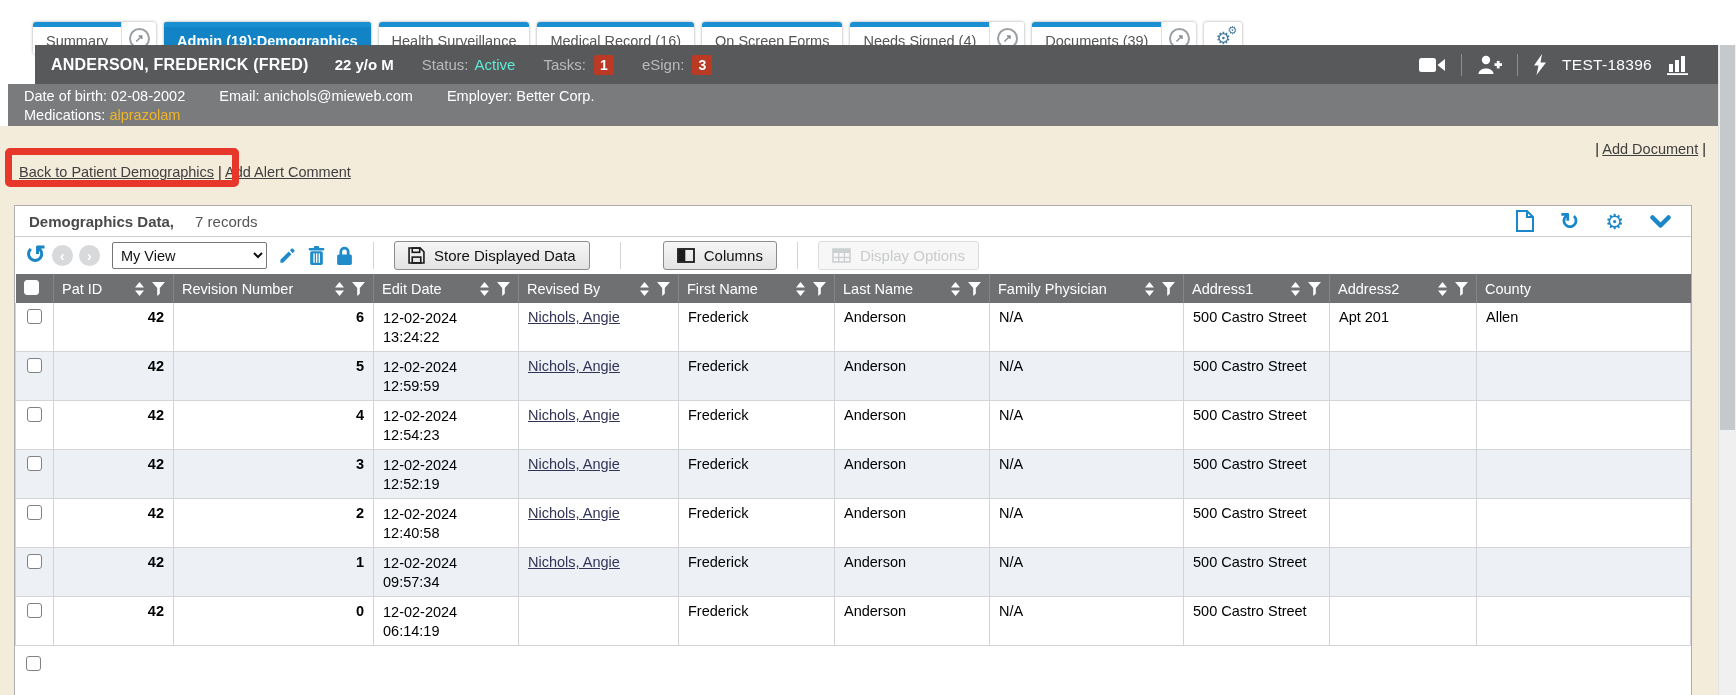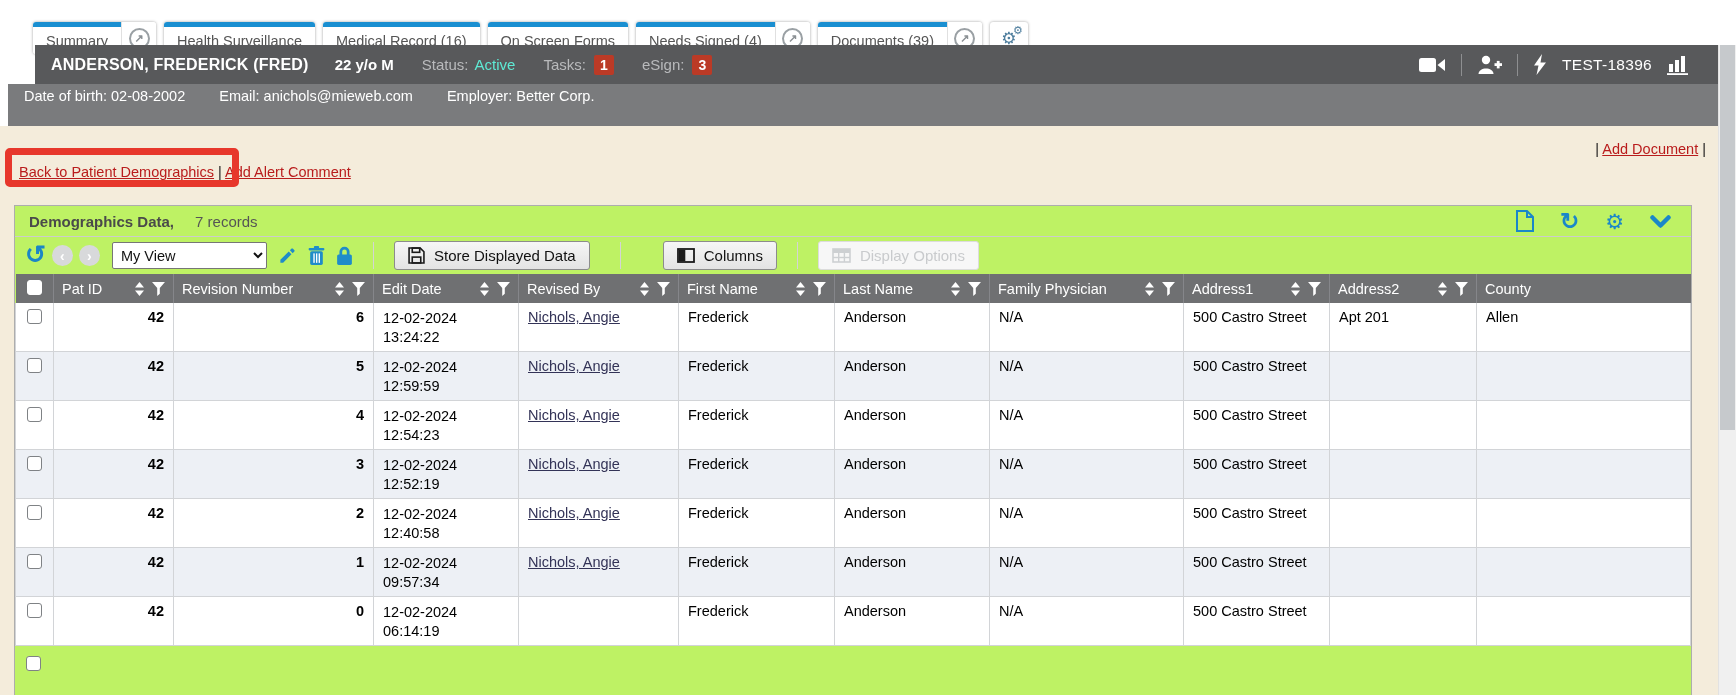--- a/index.html
+++ b/index.html
@@ -75,31 +75,31 @@
   .b2 .pair { margin-right:30px; }
   .meds-value { color:#f0b429; }
 
   
   .content {
     position:absolute; top:126px; left:0; right:0; bottom:0;
     background:#f4ecdb;
   }
   .links-left { position:absolute; left:19px; top:38px; font-size:14.5px; white-space:nowrap; }
   .links-right { position:absolute; right:30px; top:15px; font-size:14.5px; }
-  a.plink { color:#b91c1c; text-decoration:underline; }
+  a.plink { color:#404040; text-decoration:underline; }
   .pipe { color:#1a1a1a; }
   .redbox {
     position:absolute; left:5px; top:22px; width:234px; height:39px;
     border:7px solid #e7372b; border-radius:5px; z-index:5; pointer-events:none;
   }
 
   
   .panel {
     position:absolute; left:14px; right:44px; top:79px; bottom:0;
-    background:#bef264; border:1px solid #adadad; border-bottom:none;
+    background:#ffffff; border:1px solid #adadad; border-bottom:none;
   }
   .panel-header {
     height:31px; display:flex; align-items:center; padding:0 14px;
     border-bottom:1px solid #cccccc; font-size:15px; color:#4a4a4a;
   }
   .panel-title { font-weight:bold; }
   .panel-records { margin-left:21px; color:#555; }
   .panel-icons { margin-left:auto; display:flex; align-items:center; gap:26px; padding-right:6px; }
   .picon { color:#1a87c9; display:flex; align-items:center; }
   .gear-glyph { font-size:21px; line-height:1; color:#1a87c9; }
@@ -126,21 +126,21 @@
   }
   .gbtn.disabled {
     border-color:#dcdcdc; background:#f7f7f7; color:#c9cbcd;
   }
   .tb-sep.wide { margin:0 42px 0 30px; }
 
   
   table.grid { width:100%; border-collapse:collapse; table-layout:fixed; font-size:14.5px; }
   .grid thead th {
     background:#6f7072; color:#fff; font-weight:normal; height:29px;
-    padding:0 8px; border-left:1px solid #85868a; text-align:center; cursor:default;
+    padding:0 8px; border-left:1px solid #85868a; text-align:left; cursor:default;
   }
   .grid thead th:first-child { border-left:none; }
   .th-inner { display:flex; align-items:center; gap:7px; }
   .th-label { white-space:nowrap; overflow:hidden; }
   .th-icons { margin-left:auto; display:flex; align-items:center; gap:8px; }
   .grid td {
     border:1px solid #d2d4d7; border-top:none; vertical-align:top;
     padding:6px 9px 4px; color:#000; overflow:hidden; white-space:nowrap;
   }
   .grid tbody tr { height:43px; background:#fff; }
@@ -166,20 +166,25 @@
 </head>
 <body>
 
 <div class="tabbar">
   <div class="tab-group">
     <div class="tab">
         <span>Summary</span>
       </div>
     <div class="tab-chip">
         <span class="circle-arrow">↗</span>
+      </div>
+  </div>
+  <div class="tab-group active">
+    <div class="tab fold">
+        <span>Admin (19):Demographics</span>
       </div>
   </div>
   <div class="tab-group">
     <div class="tab fold">
         <span>Health Surveillance</span>
       </div>
   </div>
   <div class="tab-group">
     <div class="tab fold">
         <span>Medical Record (16)</span>
@@ -255,20 +260,24 @@
 </div>
 
 <div class="banner2 b2">
   <div>
     <span class="pair"><span class="b2label">Date of birth:</span>
     <span class="b2value">02-08-2002</span></span>
     <span class="pair"><span class="b2label">Email:</span>
     <span class="b2value">anichols@mieweb.com</span></span>
     <span class="pair"><span class="b2label">Employer:</span>
     <span class="b2value">Better Corp.</span></span>
+  </div>
+  <div>
+    <span class="b2label">Medications:</span>
+    <span class="meds-value">alprazolam</span>
   </div>
 </div>
 
 <div class="content">
 
   <div class="redbox"></div>
 
   <div class="links-left">
     <a href="#" class="plink">Back to Patient Demographics</a>
     <span class="pipe">|</span>

